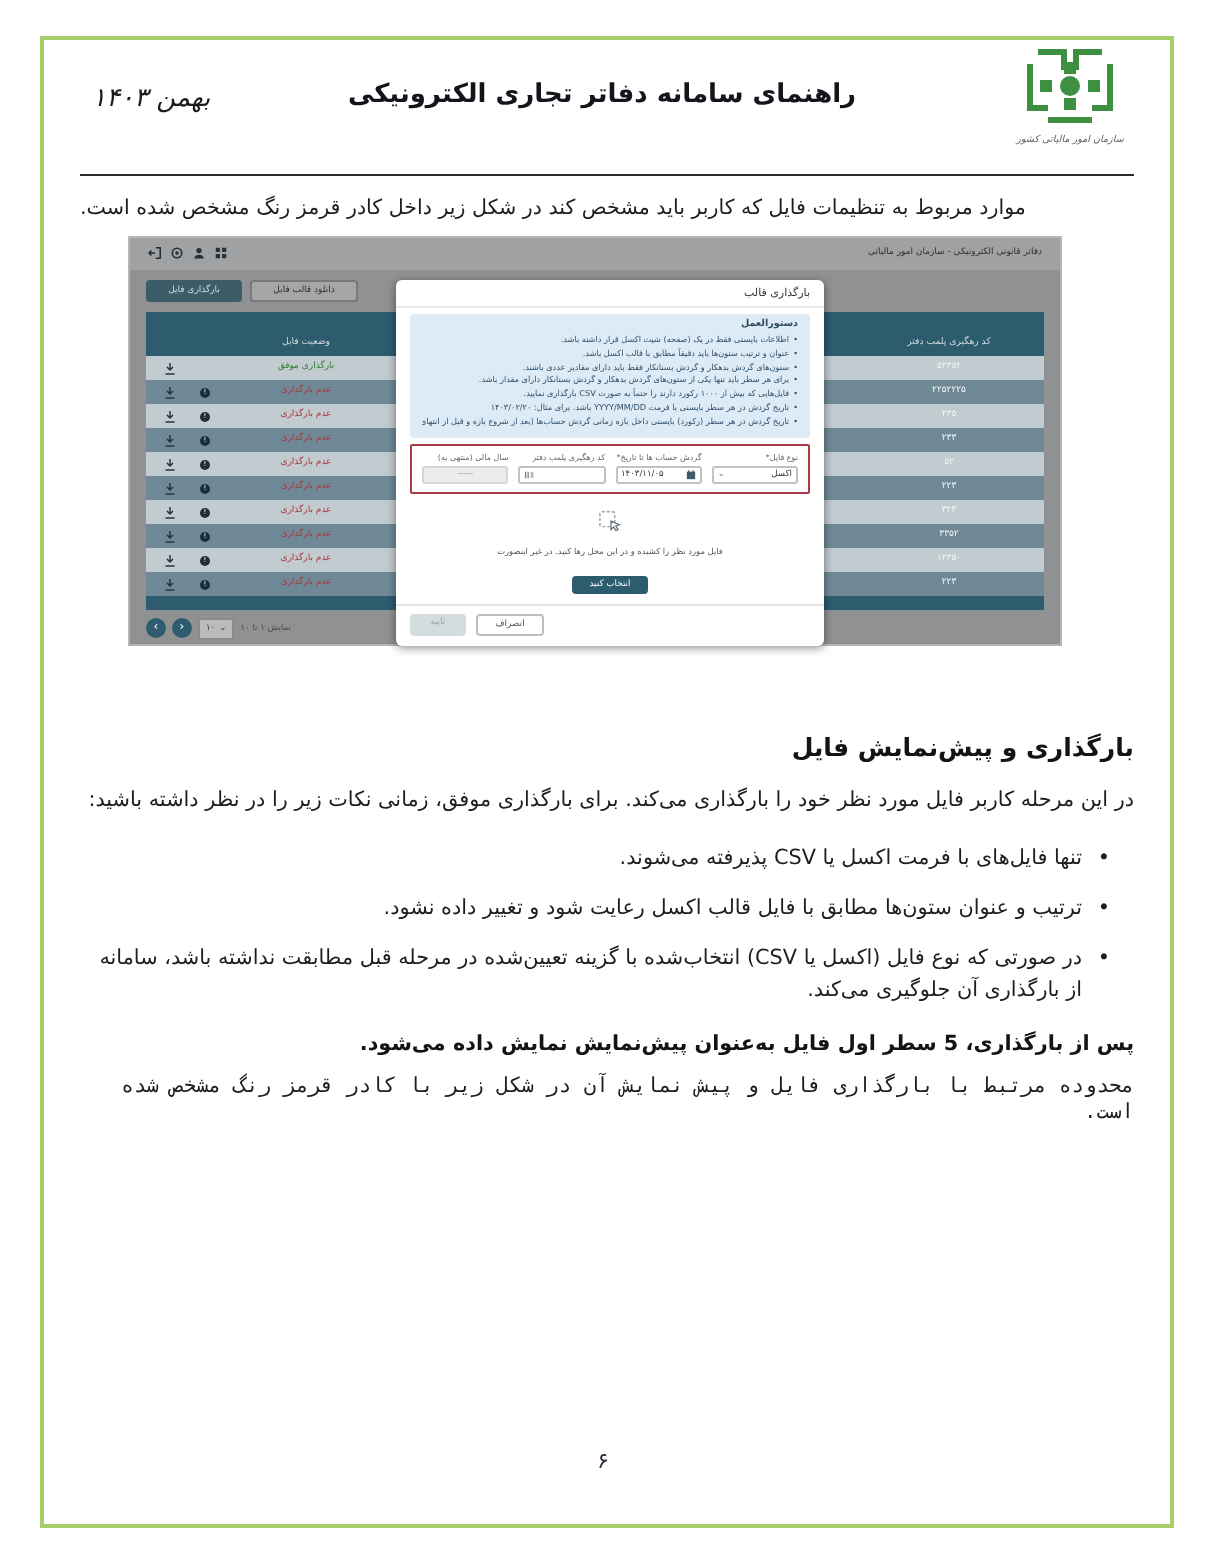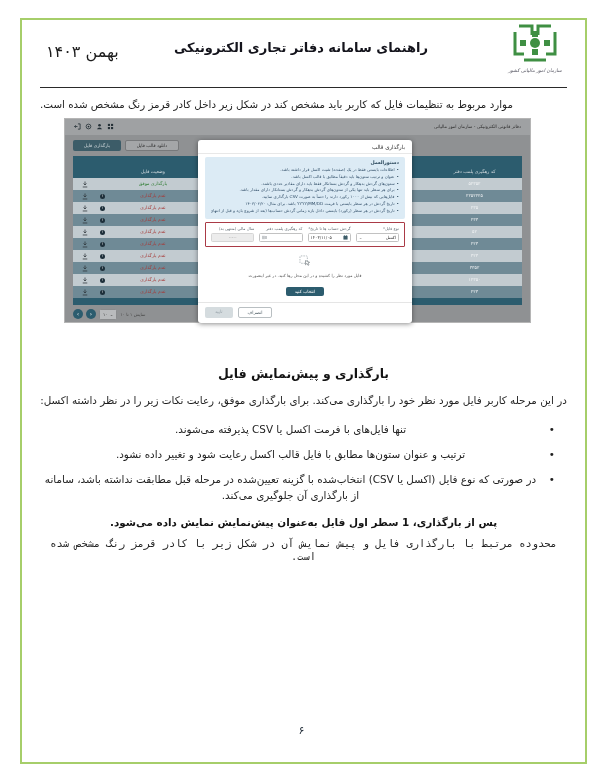--- a/index.html
+++ b/index.html
@@ -1,21 +1,21 @@
 <!DOCTYPE html>
 <html><head>
 <meta charset="utf-8">
 <style>
   html,body{margin:0;padding:0;}
   body{width:603px;height:783px;background:#ffffff;position:relative;
        font-family:"DejaVu Sans",sans-serif;color:#222;overflow:hidden;}
   .frame{position:absolute;left:20px;top:18px;width:563px;height:742px;
          border:2px solid #a6ce6a;pointer-events:none;}
   
-  .hdr-date{position:absolute;left:46px;top:42px;font-size:16px;color:#1c1c1c;direction:rtl;}
+  .hdr-date{position:absolute;left:46px;top:42px;font-size:13px;color:#1c1c1c;direction:rtl;font-style:italic;}
   .hdr-title{position:absolute;left:0;top:40px;width:602px;text-align:center;
              font-size:13px;font-weight:bold;color:#14141c;direction:rtl;}
   .logo{position:absolute;right:32px;top:24px;width:72px;text-align:center;}
   .logo-cap{font-size:4.8px;color:#5a5a66;margin-top:2px;direction:rtl;font-style:italic;}
   .hdr-rule{position:absolute;left:40px;top:87px;width:527px;border-top:1.6px solid #2a2a2a;}
   .intro{position:absolute;left:40px;right:36px;top:98px;direction:rtl;text-align:left;
          font-size:10.3px;color:#1e1e1e;}
   
   .shot{position:absolute;left:65px;top:119px;width:465px;height:203px;background:#8f9193;
         box-shadow:0 0 0 1px #b5b5b5;}
@@ -79,21 +79,21 @@
   .cal,.bars{line-height:0;}
   .m-drop{text-align:center;margin-top:5px;}
   .drop-hint{font-size:4.2px;color:#555;margin-top:2px;direction:rtl;}
   .drop-btn{display:inline-block;margin-top:3px;background:#2c5c6e;color:#fff;font-size:4.4px;
             padding:2px 9px;border-radius:2px;direction:rtl;}
   .m-foot{margin-top:5px;border-top:0.5px solid #e5e5e5;padding:4px 7px;display:flex;gap:5px;}
   .m-confirm{background:#d5dcdf;color:#9aa5ab;font-size:4.5px;padding:2px 10px;border-radius:2px;direction:rtl;}
   .m-cancel{border:0.5px solid #b9bfc2;background:#fff;color:#4a5a62;font-size:4.5px;
             padding:2px 9px;border-radius:2px;direction:rtl;}
   
-  .bodytxt{position:absolute;left:40px;right:36px;top:366px;direction:rtl;text-align:center;}
+  .bodytxt{position:absolute;left:40px;right:36px;top:366px;direction:rtl;text-align:right;}
   .sec-h{font-size:12.5px;font-weight:bold;color:#141414;margin-bottom:12px;}
   .sec-p{font-size:10.4px;line-height:1.5;margin-bottom:12px;color:#1e1e1e;}
   .blist{padding-right:26px;}
   .b-item{position:relative;font-size:10.4px;line-height:1.55;margin-bottom:9px;color:#1e1e1e;}
   .b-item .mk{position:absolute;right:-14px;top:0;}
   .bold-note{font-size:10.4px;font-weight:bold;margin-top:13px;margin-bottom:9px;color:#141414;}
   .closing{font-size:10.4px;color:#1e1e1e;font-family:Liberation Mono, monospace;}
   .pnum{position:absolute;left:0;top:724px;width:603px;text-align:center;font-size:11px;color:#26303c;}
 </style>
 </head>
@@ -337,24 +337,24 @@
 
       <div class="m-foot">
         <span class="m-confirm">تایید</span>
         <span class="m-cancel">انصراف</span>
       </div>
     </div>
   </div>
 
   <div class="bodytxt">
     <div class="sec-h">بارگذاری و پیش‌نمایش فایل</div>
-    <div class="sec-p">در این مرحله کاربر فایل مورد نظر خود را بارگذاری می‌کند. برای بارگذاری موفق، رعایت نکات زیر را در نظر داشته اکسل:</div>
+    <div class="sec-p">در این مرحله کاربر فایل مورد نظر خود را بارگذاری می‌کند. برای بارگذاری موفق، زمانی نکات زیر را در نظر داشته باشید:</div>
     <div class="blist">
         <div class="b-item"><span class="mk">•</span>تنها فایل‌های با فرمت اکسل یا CSV پذیرفته می‌شوند.</div>
         <div class="b-item"><span class="mk">•</span>ترتیب و عنوان ستون‌ها مطابق با فایل قالب اکسل رعایت شود و تغییر داده نشود.</div>
         <div class="b-item"><span class="mk">•</span>در صورتی که نوع فایل (اکسل یا CSV) انتخاب‌شده با گزینه تعیین‌شده در مرحله قبل مطابقت نداشته باشد، سامانه از بارگذاری آن جلوگیری می‌کند.</div>
       </div>
-    <div class="bold-note">پس از بارگذاری، 1 سطر اول فایل به‌عنوان پیش‌نمایش نمایش داده می‌شود.</div>
+    <div class="bold-note">پس از بارگذاری، 5 سطر اول فایل به‌عنوان پیش‌نمایش نمایش داده می‌شود.</div>
     <div class="closing">محدوده مرتبط با بارگذاری فایل و پیش نمایش آن در شکل زیر با کادر قرمز رنگ مشخص شده است.</div>
   </div>
 
   <div class="pnum">۶</div>
 </div>
 
 </body></html>

